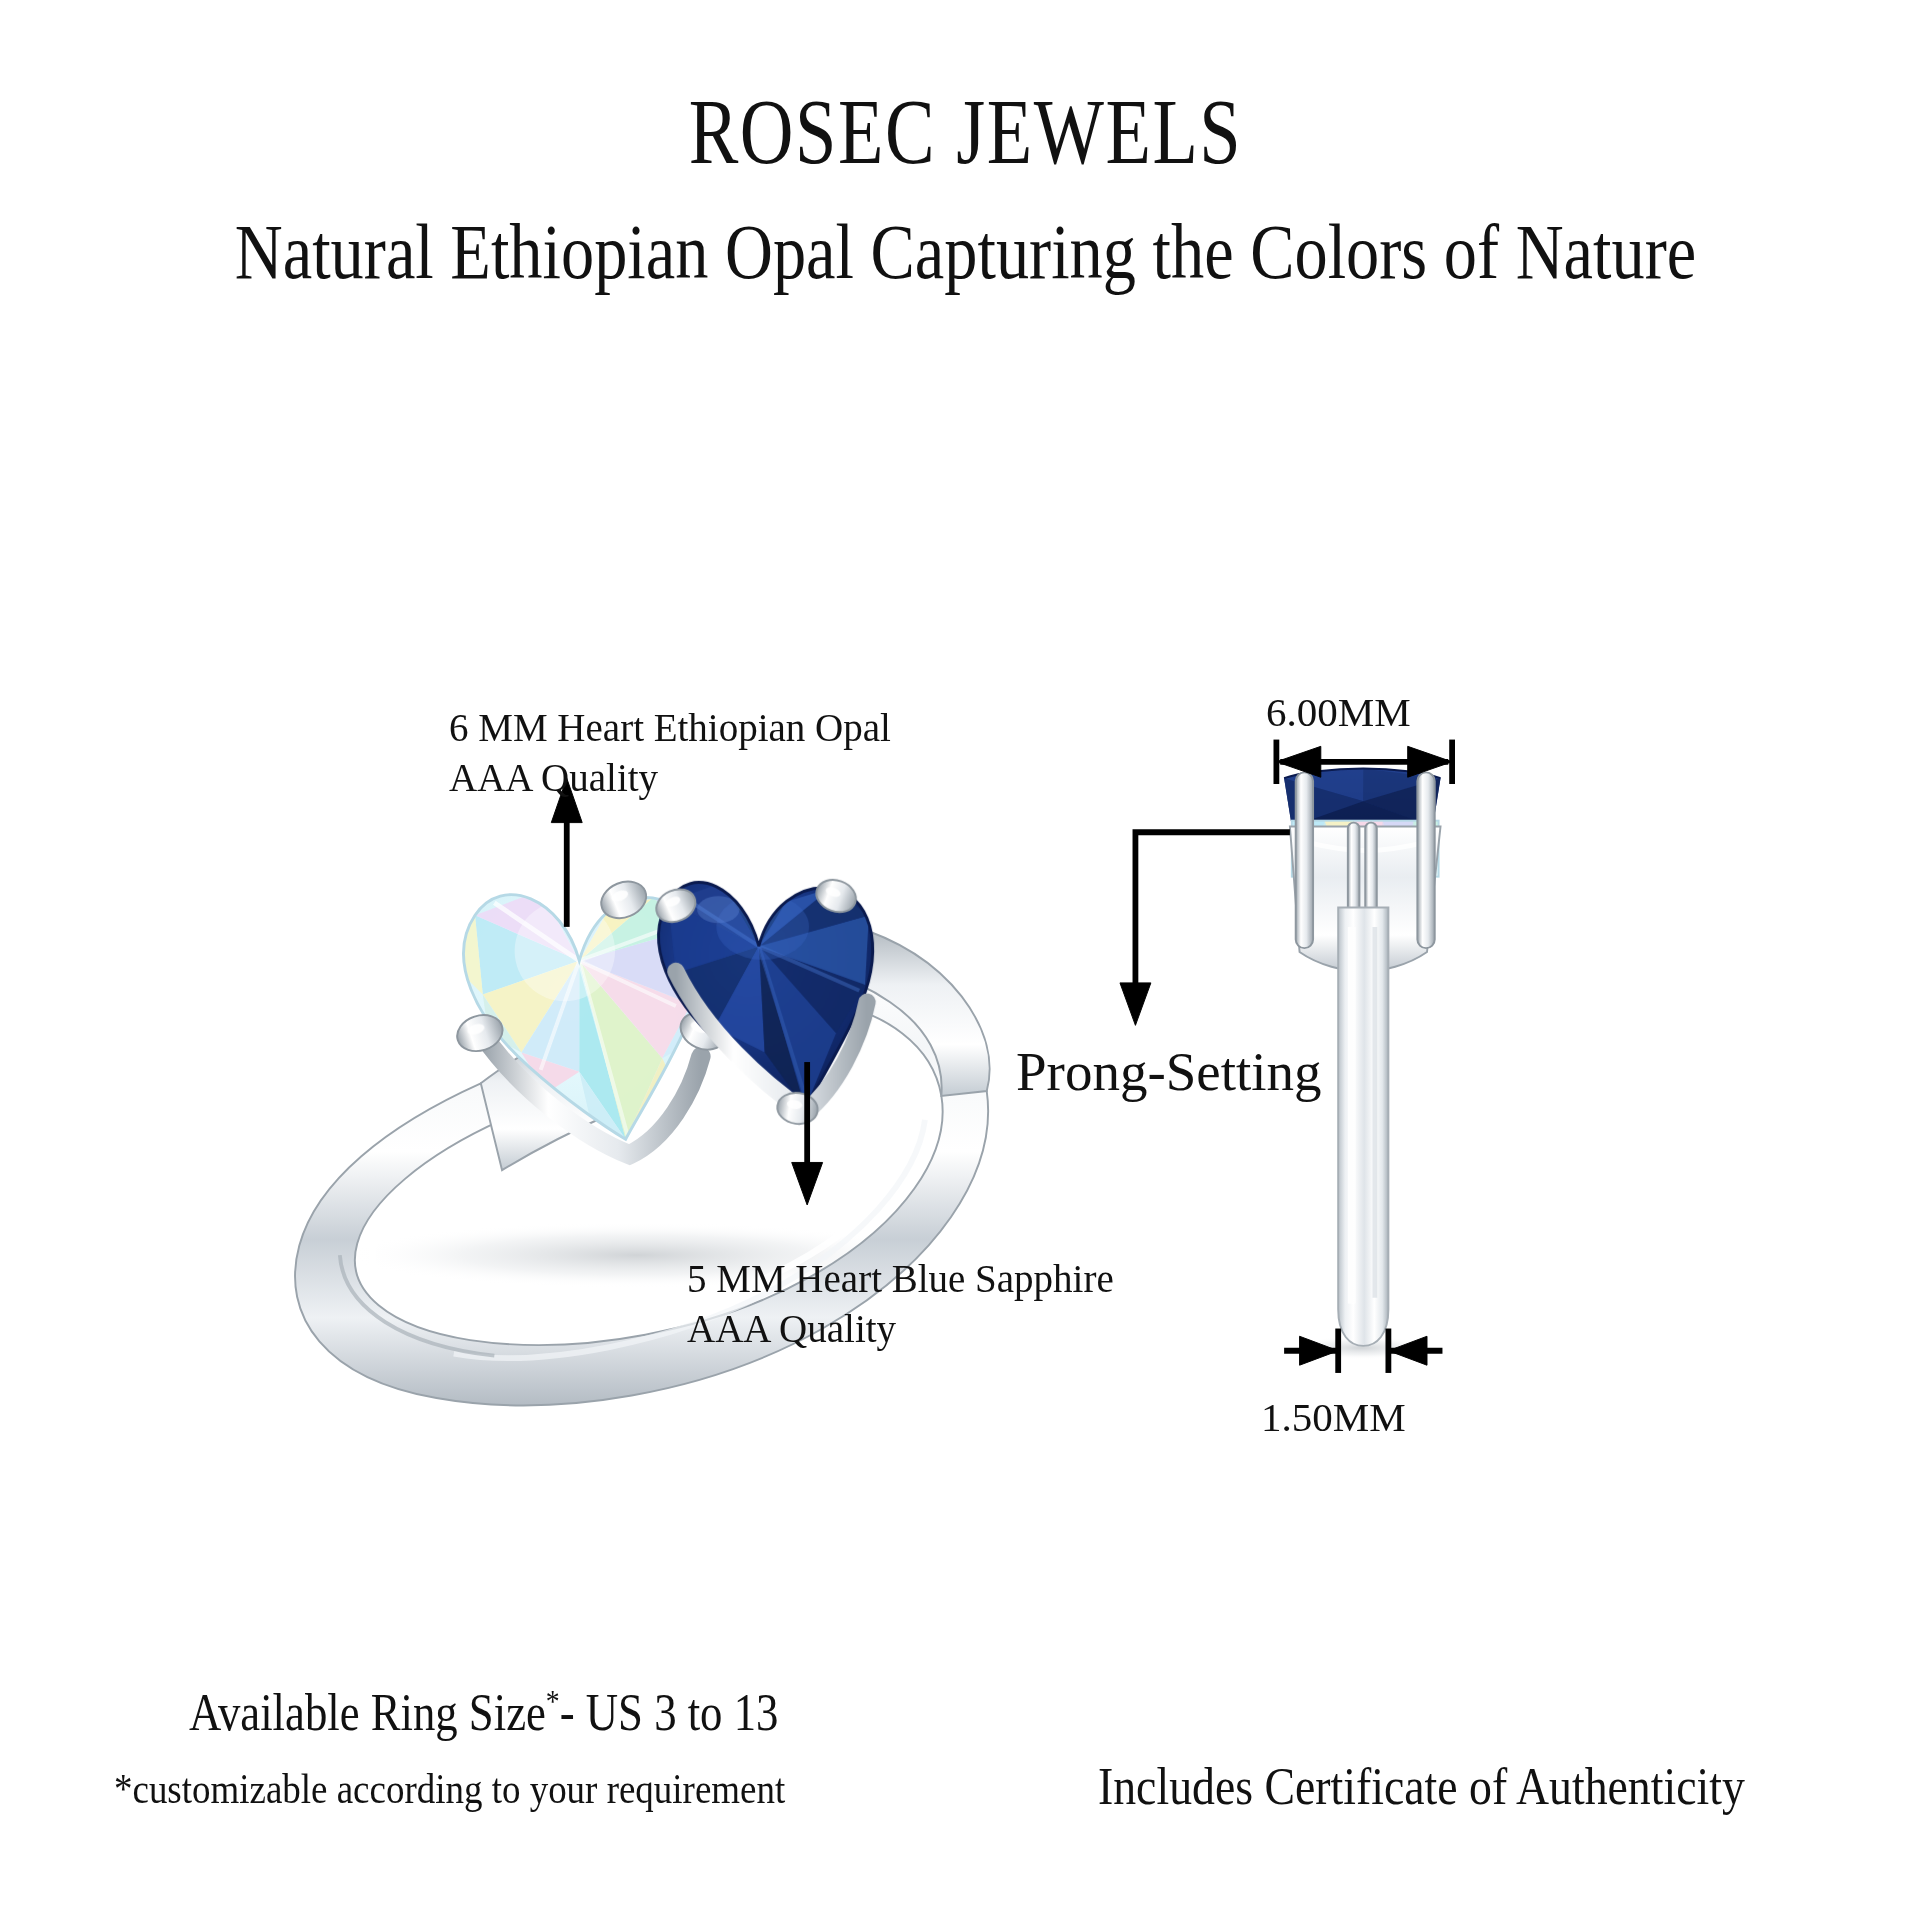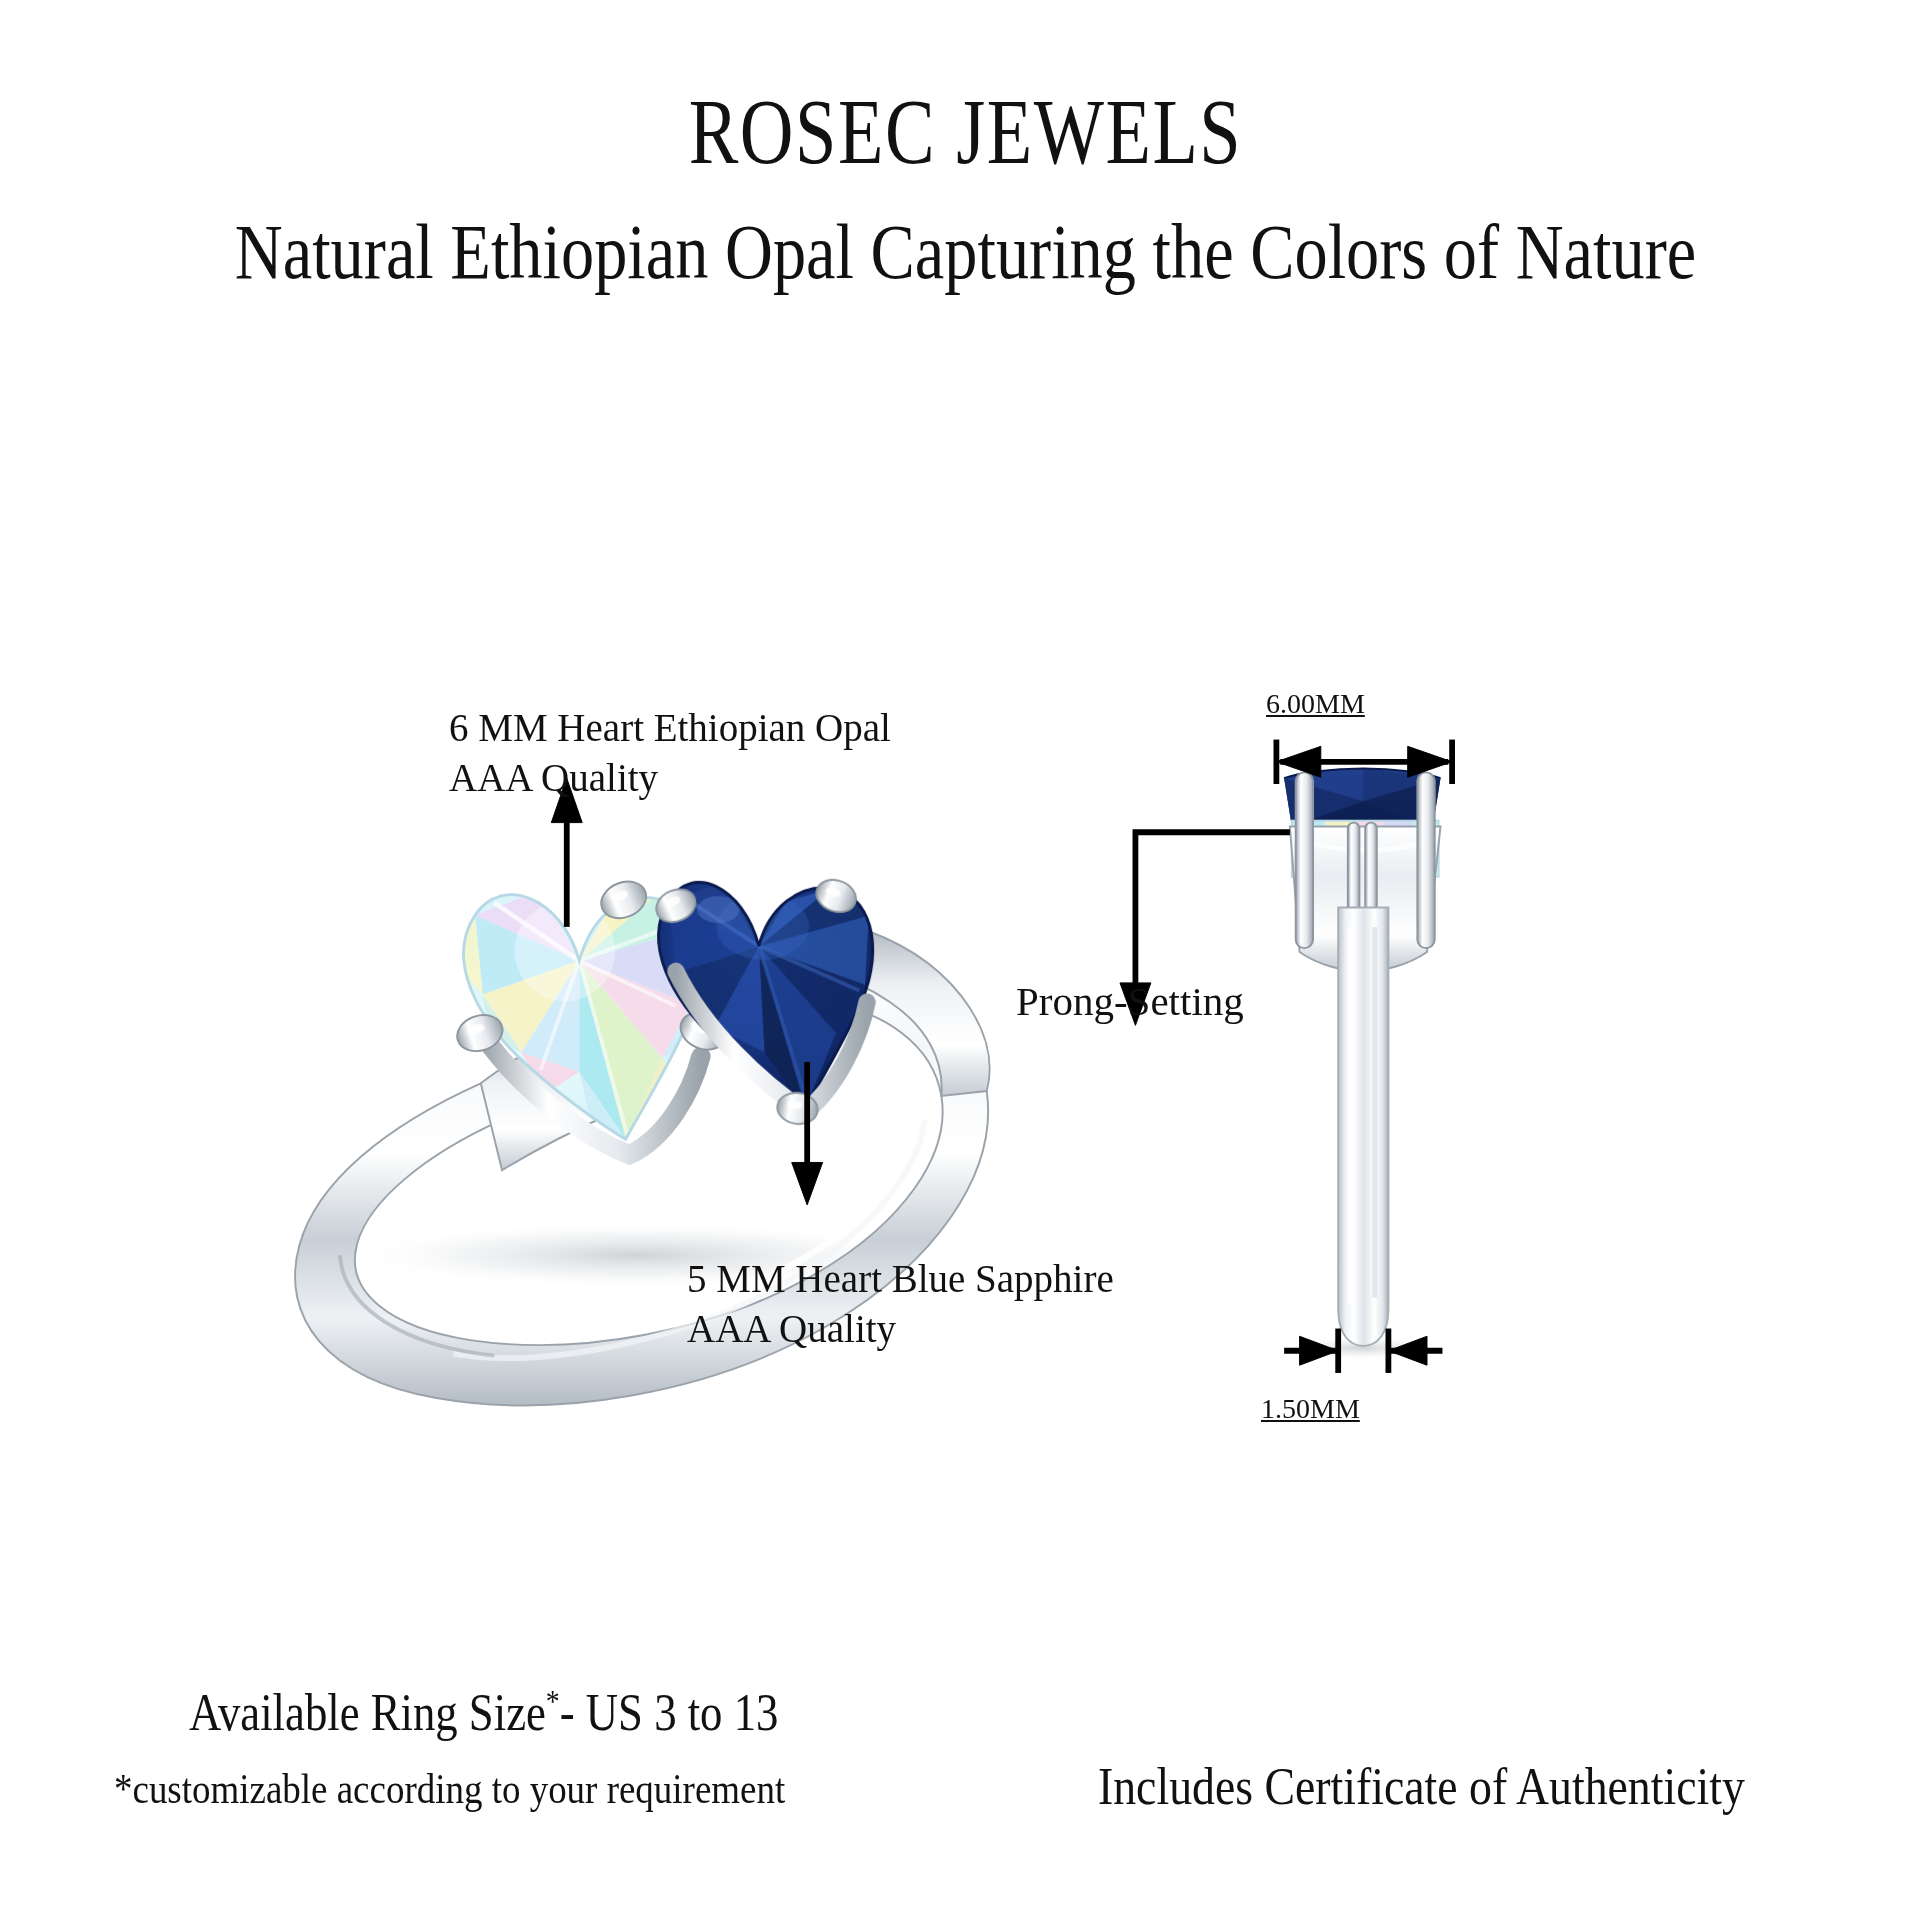--- a/index.html
+++ b/index.html
@@ -54,28 +54,27 @@
   
   .anno {
     position: absolute;
     font-size: 39px;
     line-height: 1.28;
     white-space: nowrap;
     font-weight: 400;
   }
   #anno-opal { left: 449px; top: 703px; }
   #anno-sapphire { left: 687px; top: 1212px; margin-top: 42px; }
-  #anno-prong { left: 1016px; top: 975px; font-size: 41px; }
+  #anno-prong { left: 1016px; top: 1037px; font-size: 55px; }
 
   .dim-label {
     position: absolute;
-    font-size: 28px;
+    font-size: 41px;
     white-space: nowrap;
     font-weight: 400;
-    text-decoration: underline;
   }
   #dim-top-label { left: 1266px; top: 688px; }
   #dim-bottom-label { left: 1261px; top: 1393px; }
 
   
   #footer-size-line {
     position: absolute;
     left: 189px;
     top: 1683px;
     font-size: 52px;

